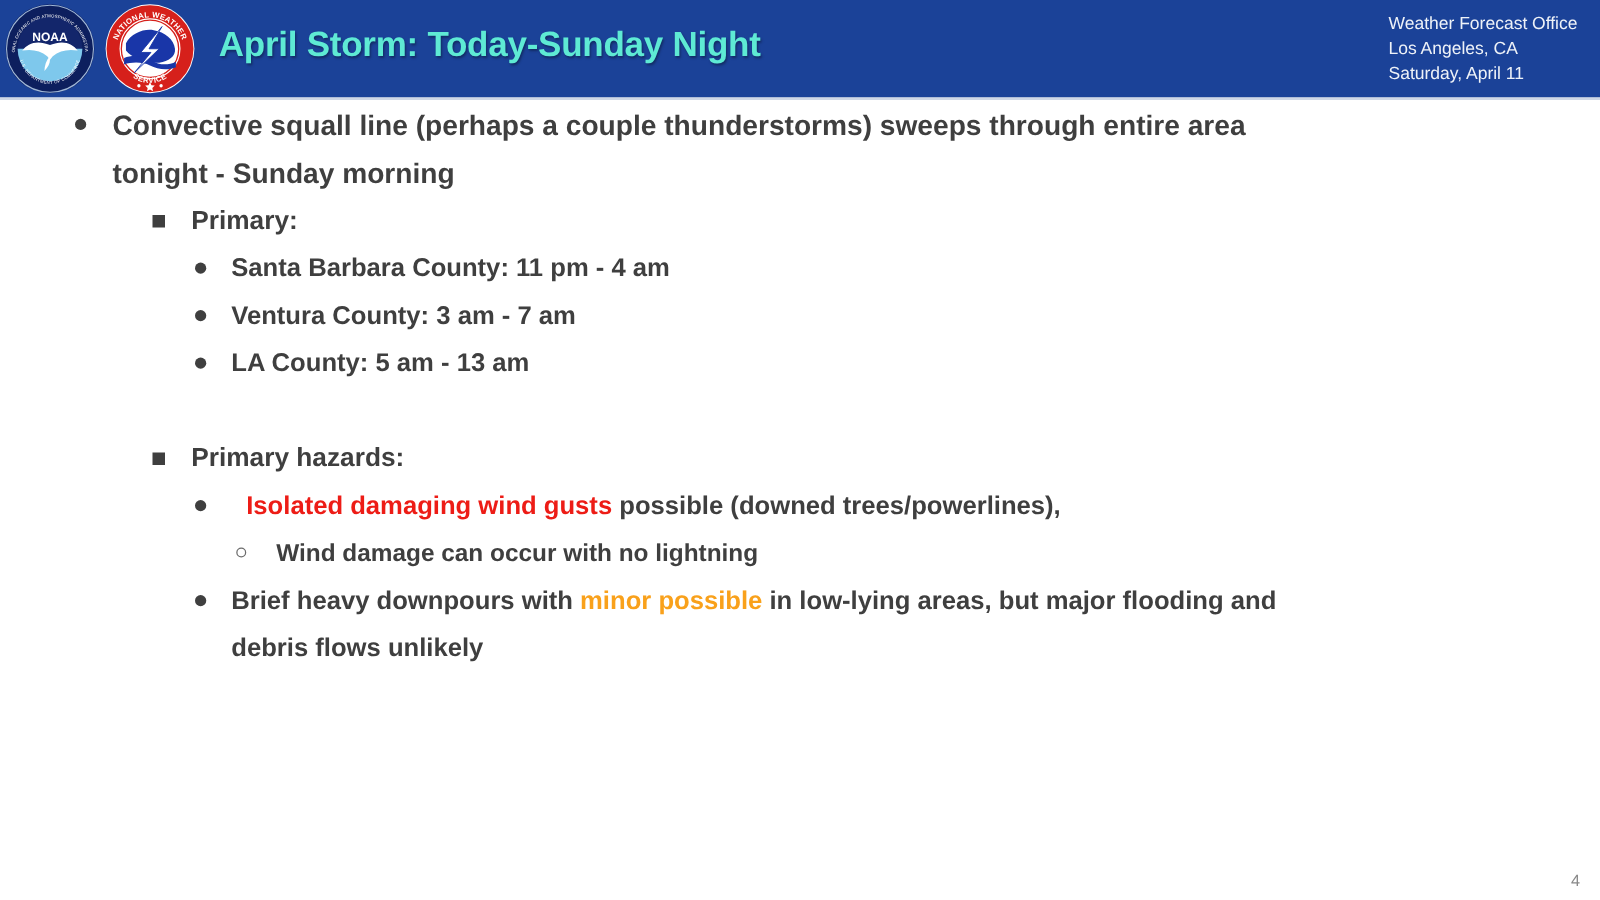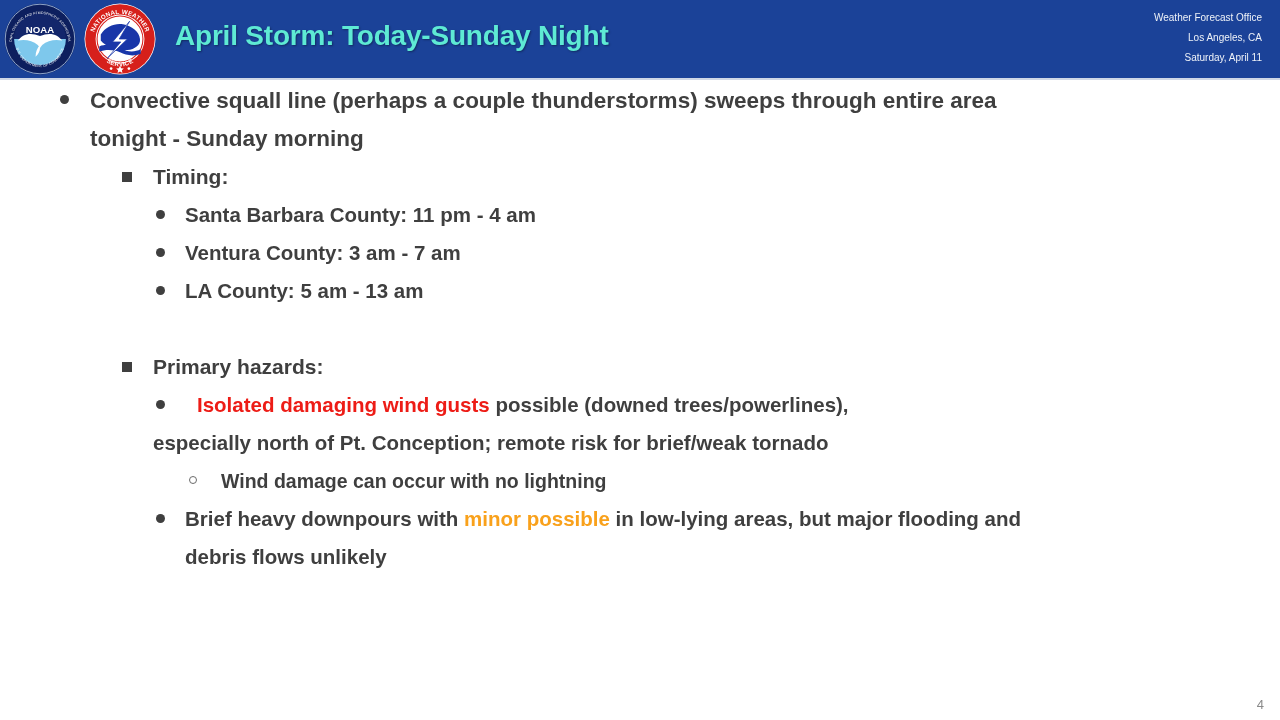--- a/index.html
+++ b/index.html
@@ -52,23 +52,23 @@
     color: #5eead4;
     letter-spacing: -0.2px;
     text-shadow: 1px 1px 2px rgba(0,0,0,0.35);
     white-space: nowrap;
   }
 
   .office-block {
     position: absolute;
     right: 18px;
     top: 8px;
-    text-align: right;
+    text-align: left;
     color: #eef2f8;
-    font-size: 10px;
+    font-size: 14px;
     line-height: 20px;
   }
   .office-block div { white-space: nowrap; }
 
   
   .body-area {
     position: absolute;
     left: 0; top: 82px;
     width: 1024px;
     height: 600px;
@@ -229,21 +229,21 @@
 
 <div class="body-area">
 
   <div class="bullet-row lvl1">
     <span class="marker"></span>
     <span>Convective squall line (perhaps a couple thunderstorms) sweeps through entire area tonight - Sunday morning</span>
   </div>
 
   <div class="bullet-row lvl2">
     <span class="marker"></span>
-    <span>Timing:</span>
+    <span>Primary:</span>
   </div>
 
   <div class="bullet-row lvl3">
     <span class="marker"></span>
     <span>Santa Barbara County: 11 pm - 4 am</span>
   </div>
   <div class="bullet-row lvl3">
     <span class="marker"></span>
     <span>Ventura County: 3 am - 7 am</span>
   </div>
@@ -255,21 +255,20 @@
   <div class="spacer"></div>
 
   <div class="bullet-row lvl2">
     <span class="marker"></span>
     <span>Primary hazards:</span>
   </div>
 
   <div class="bullet-row lvl3 hang">
     <span class="marker"></span>
     <span class="hl-red">Isolated damaging wind gusts</span><span> possible (downed trees/powerlines),</span>
-    <span class="cont">especially north of Pt. Conception; remote risk for brief/weak tornado</span>
   </div>
 
   <div class="bullet-row lvl4">
     <span class="marker"></span>
     <span>Wind damage can occur with no lightning</span>
   </div>
 
   <div class="bullet-row lvl3">
     <span class="marker"></span>
     <span>Brief heavy downpours with </span><span class="hl-orange">minor possible</span><span> in low-lying areas, but major flooding and debris flows unlikely</span>

